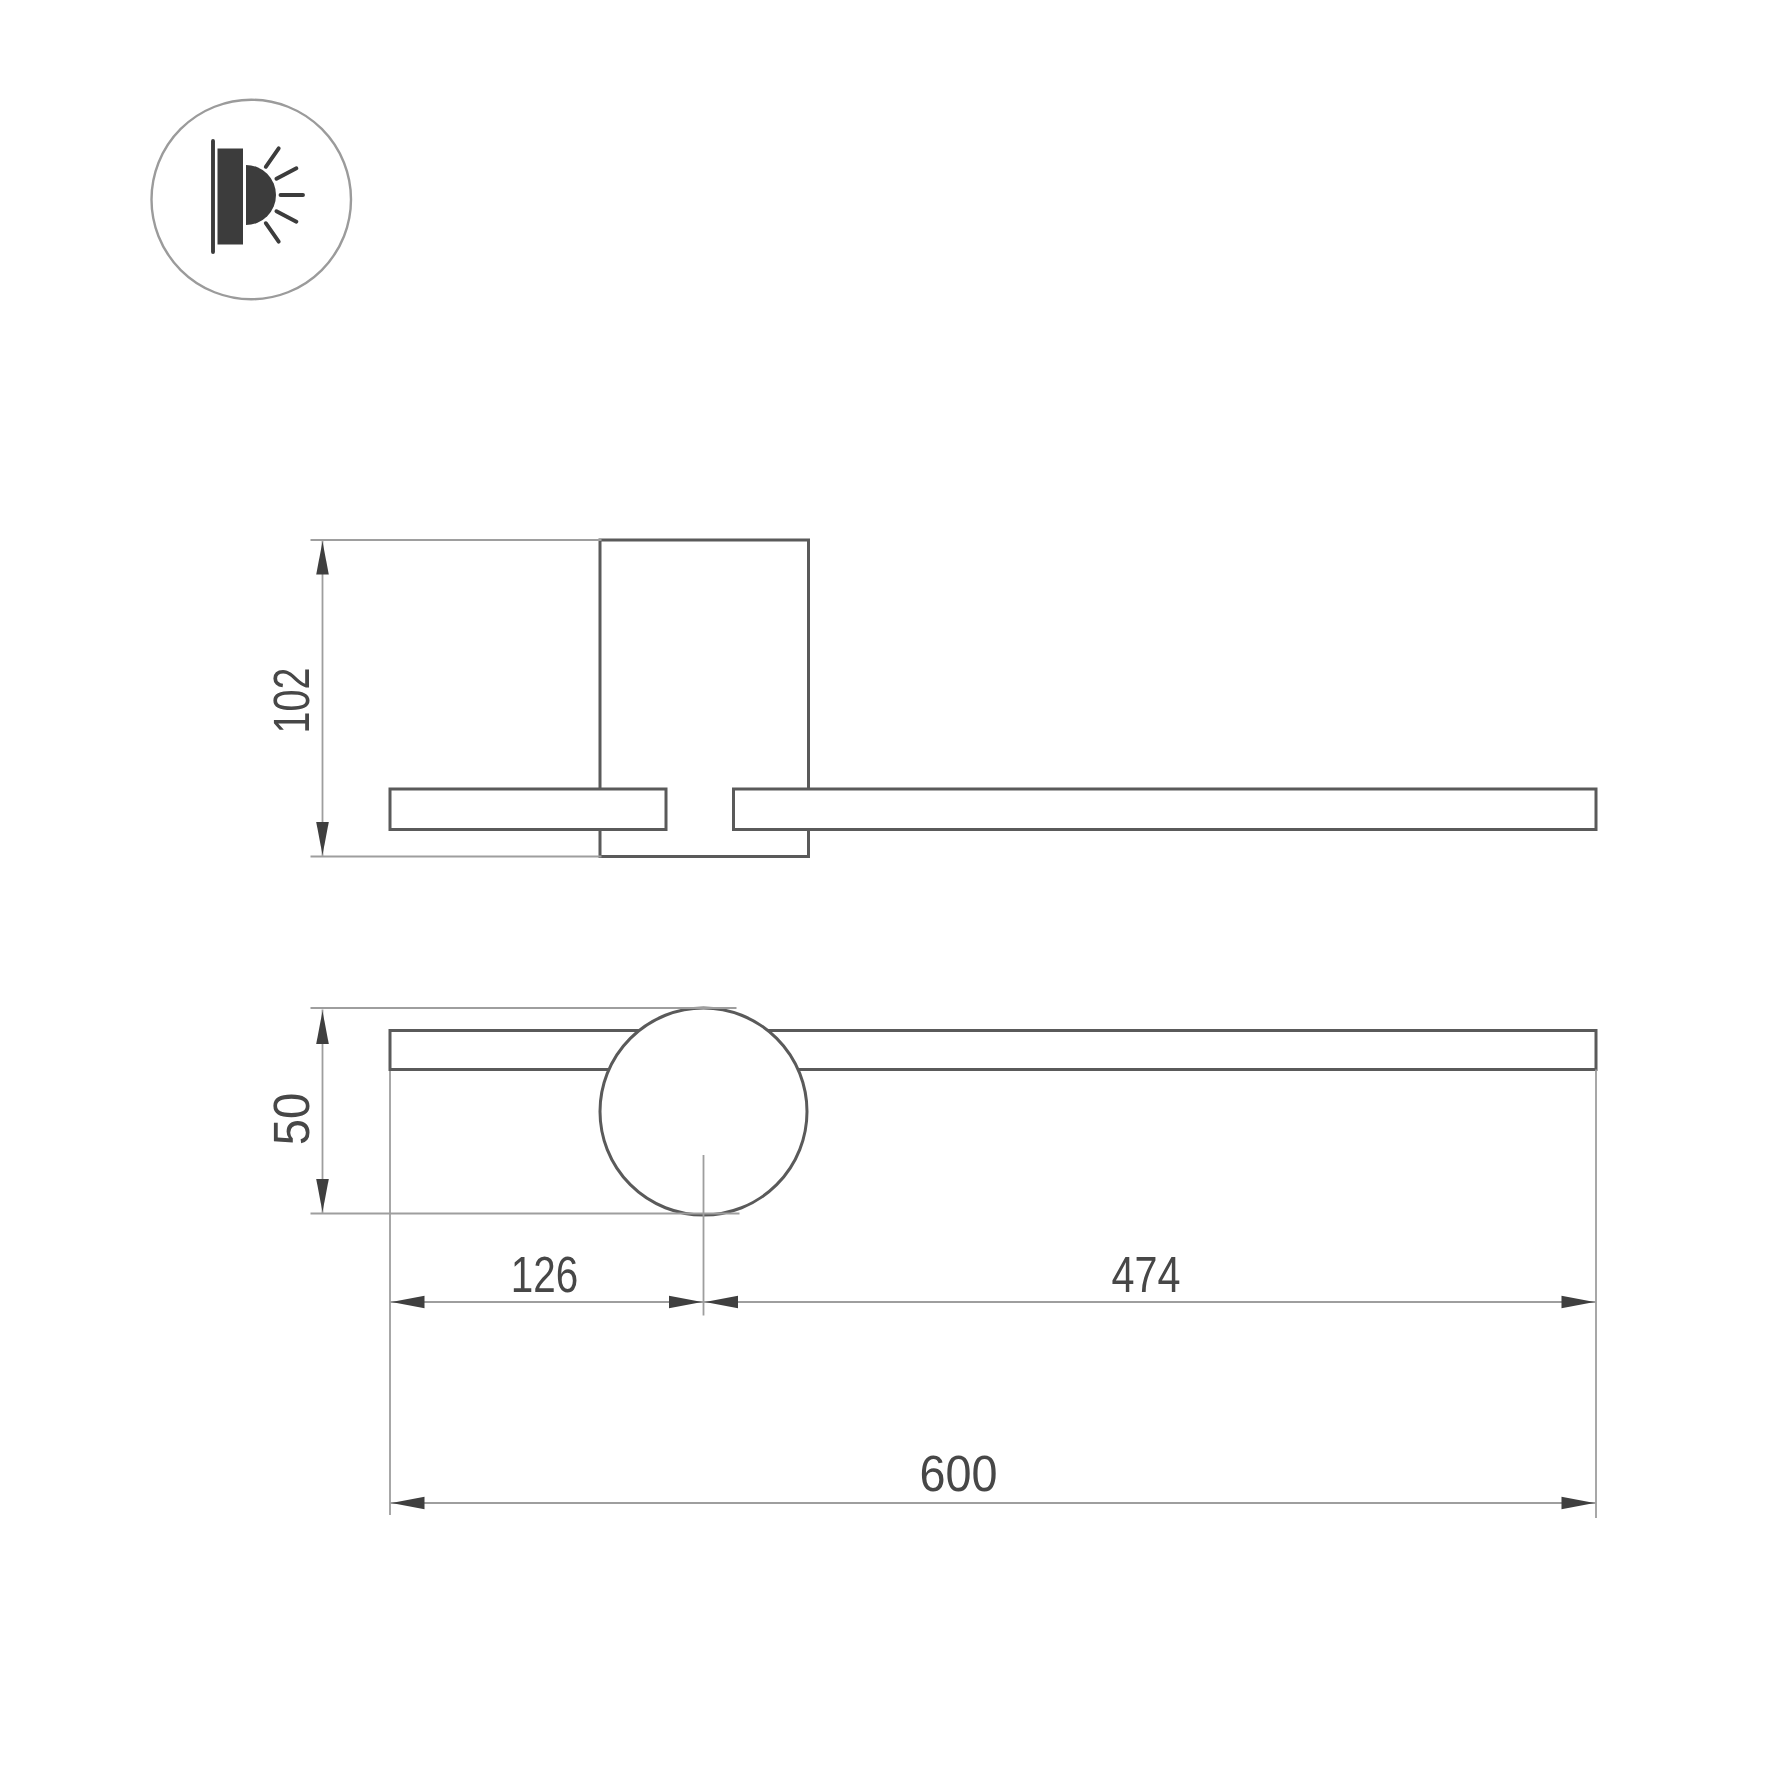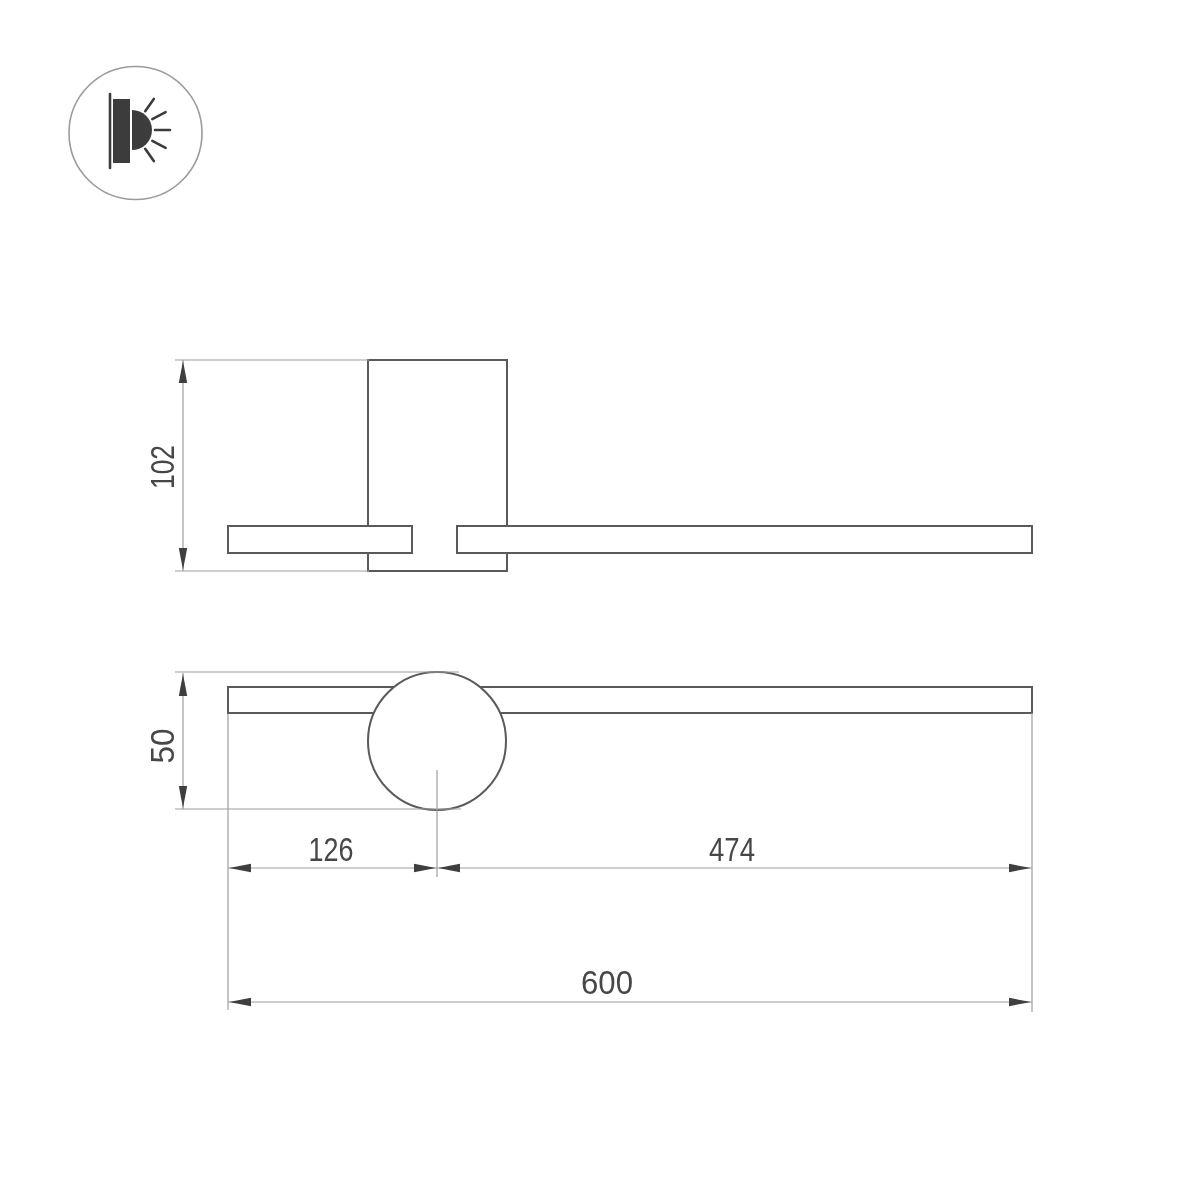--- a/index.html
+++ b/index.html
@@ -14,20 +14,21 @@
   html, body {
     margin: 0;
     padding: 0;
     background: var(--c-background, #ffffff);
   }
   .stage {
     width: 1021px;
     height: 1191px;
     background: var(--c-background, #ffffff);
     position: relative;
+    padding-left: 32px;
   }
   svg { display: block; }
   .outline {
     fill: #ffffff;
     stroke: var(--c-outline, #5a5a5a);
     stroke-width: 2;
   }
   .thin {
     stroke: var(--c-dim-line, #9e9e9e);
     stroke-width: 1.2;

